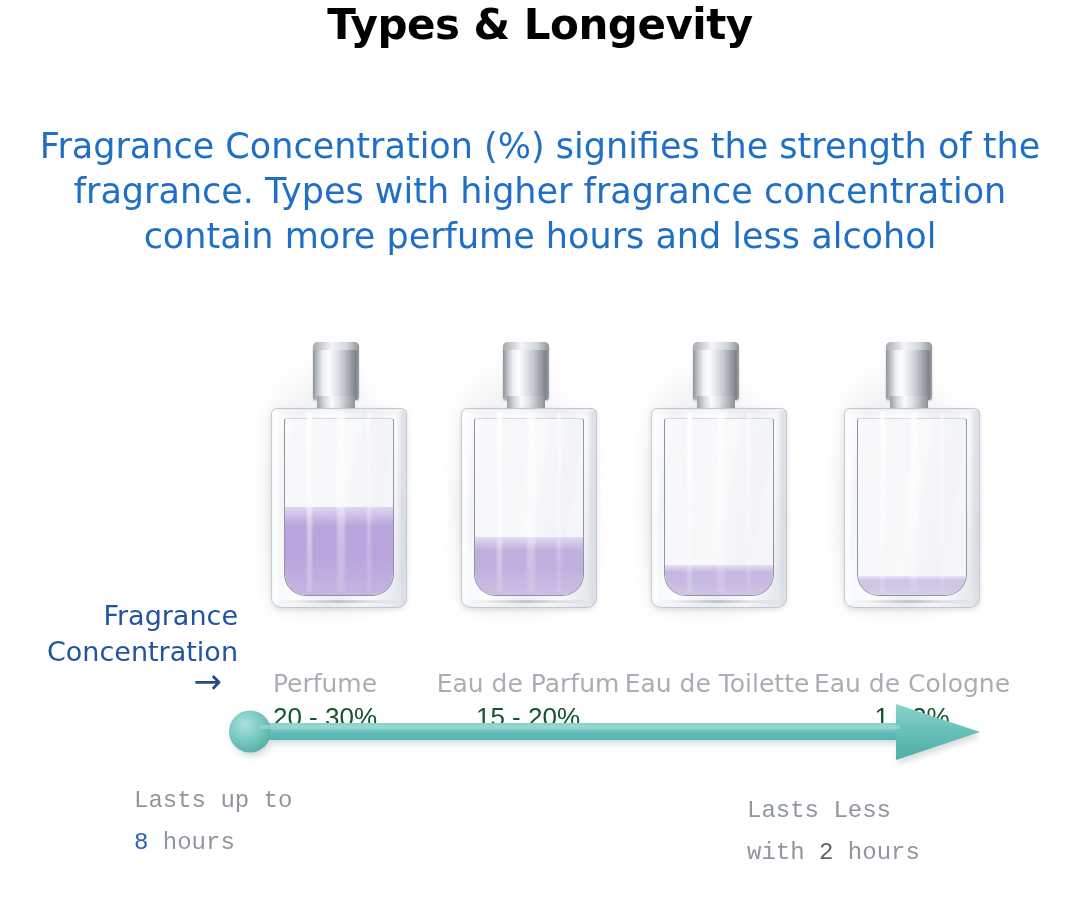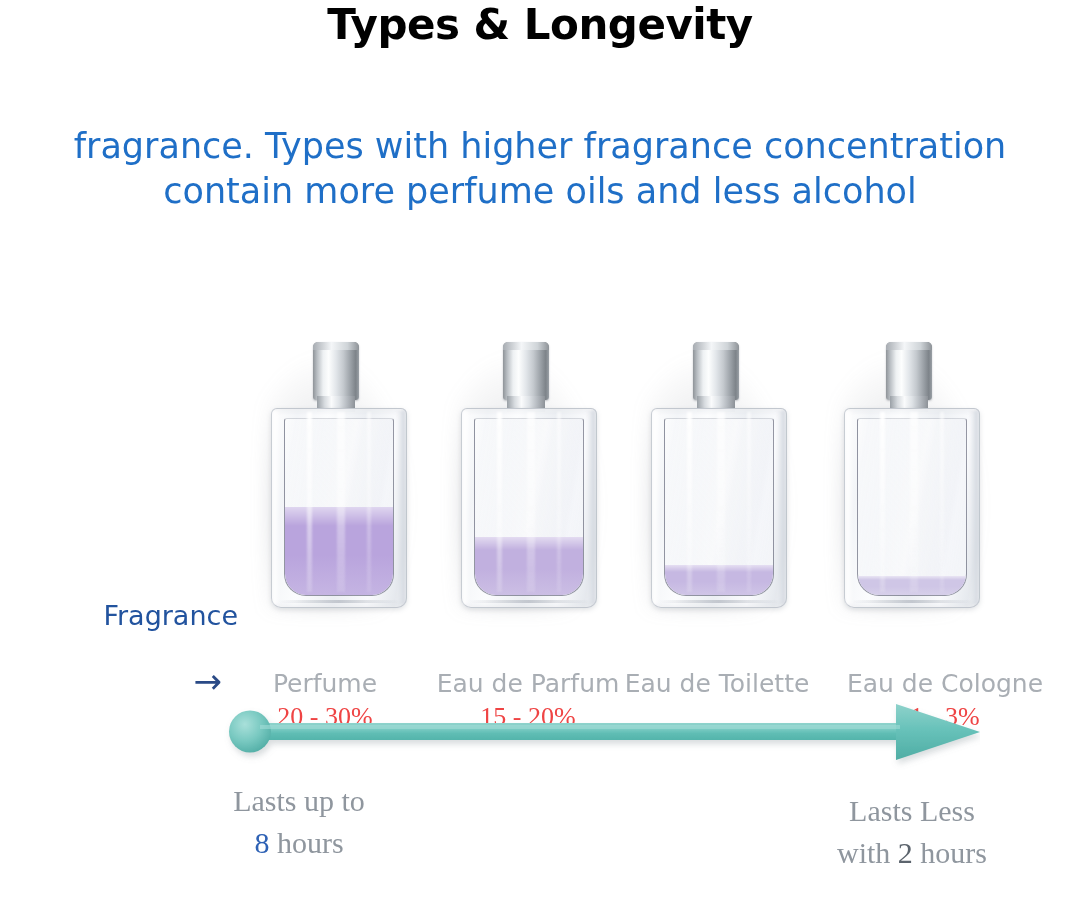--- a/index.html
+++ b/index.html
@@ -191,33 +191,33 @@
     position: absolute;
     top: 628px;
     left: 0;
     width: 1080px;
     height: 70px;
   }
   .cap-slot { position: absolute; top: 0; width: 230px; text-align: center; }
   .c0 { left: 210px; }
   .c1 { left: 413px; }
   .c2 { left: 602px; }
-  .c3 { left: 830px; }
+  .c3 { left: 797px; }
   .cap-name {
     font-size: 25px;
     color: #a9aeb4;
     line-height: 32px;
     font-family: "DejaVu Sans", "Liberation Sans", sans-serif;
     margin-top: 40px;
   }
   .cap-pct {
     font-size: 26px;
-    color: #ef4444;
+    color: #14532d;
     line-height: 34px;
-    font-family: Liberation Serif, serif;
+    font-family: Liberation Sans, sans-serif;
   }
 
   
   .fc-label {
     position: absolute;
     top: 598px;
     left: 0px;
     width: 238px;
     text-align: right;
     font-size: 27px;
@@ -254,40 +254,40 @@
     position: absolute;
     top: 780px;
     left: 0;
     width: 1080px;
     height: 110px;
   }
   .lv {
     position: absolute;
     top: 0;
     width: 330px;
-    text-align: center;
-    font-size: 30px;
+    font-size: 24px;
     line-height: 42px;
     color: #8f969e;
-    font-family: Liberation Serif, serif;
+    font-family: Liberation Mono, monospace;
   }
   .lv-left { left: 134px; }
   .lv-right { left: 747px; top: 10px; }
   .lv .l { display: block; }
   .num-blue { color: #2f62b5; }
   .num-dark { color: #5c646d; }
 </style>
 </head>
 <body>
 
 <div class="title">Types &amp; Longevity</div>
 
 <div class="subtitle">
+  <span class="l">Fragrance Concentration (%) signifies the strength of the</span>
   <span class="l">fragrance. Types with higher fragrance concentration</span>
-  <span class="l">contain more perfume oils and less alcohol</span>
+  <span class="l">contain more perfume hours and less alcohol</span>
 </div>
 
 <div class="bottles">
 
   <div class="bottle-slot slot0">
     <div class="bshadow"></div>
     <div class="cap">
         <div class="cap-top"></div>
       </div>
     <div class="collar"></div>
@@ -376,20 +376,21 @@
     <div class="cap-name">Eau de Toilette</div>
   </div>
   <div class="cap-slot c3">
     <div class="cap-name">Eau de Cologne</div>
     <div class="cap-pct">1 - 3%</div>
   </div>
 </div>
 
 <div class="fc-label">
   <span class="l">Fragrance</span>
+  <span class="l">Concentration</span>
 </div>
 <div class="fc-arrow">→</div>
 
 <div class="teal-arrow">
   <svg width="760" height="70" viewBox="0 0 760 70" xmlns="http://www.w3.org/2000/svg">
     <defs>
       <linearGradient id="tealV" x1="0" y1="0" x2="0" y2="1">
         <stop offset="0%" stop-color="#8fd3cc"></stop>
         <stop offset="38%" stop-color="#77c9c1"></stop>
         <stop offset="62%" stop-color="#5fbdb4"></stop>

